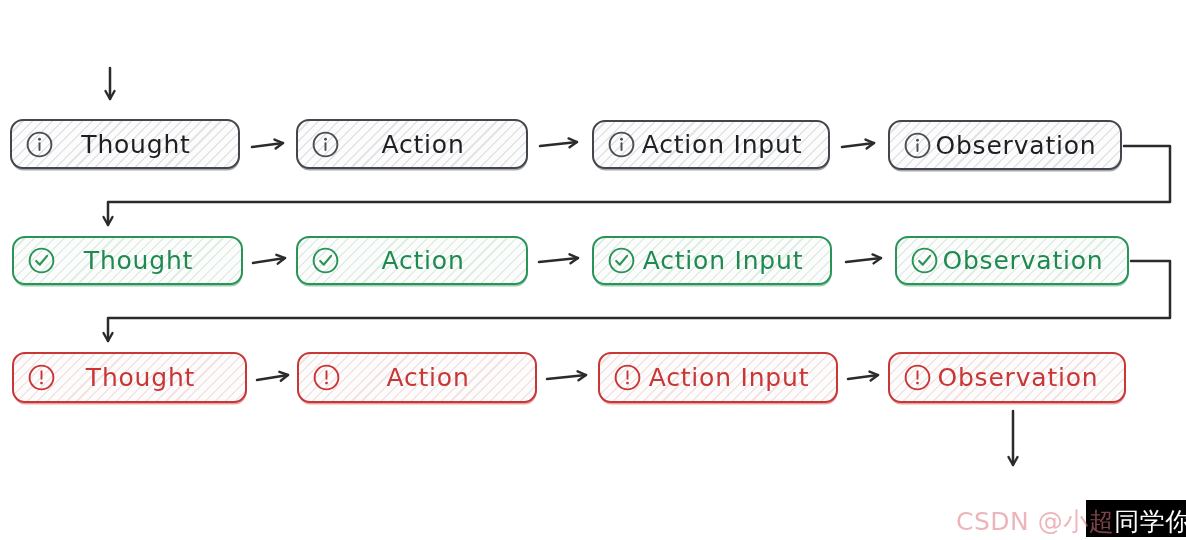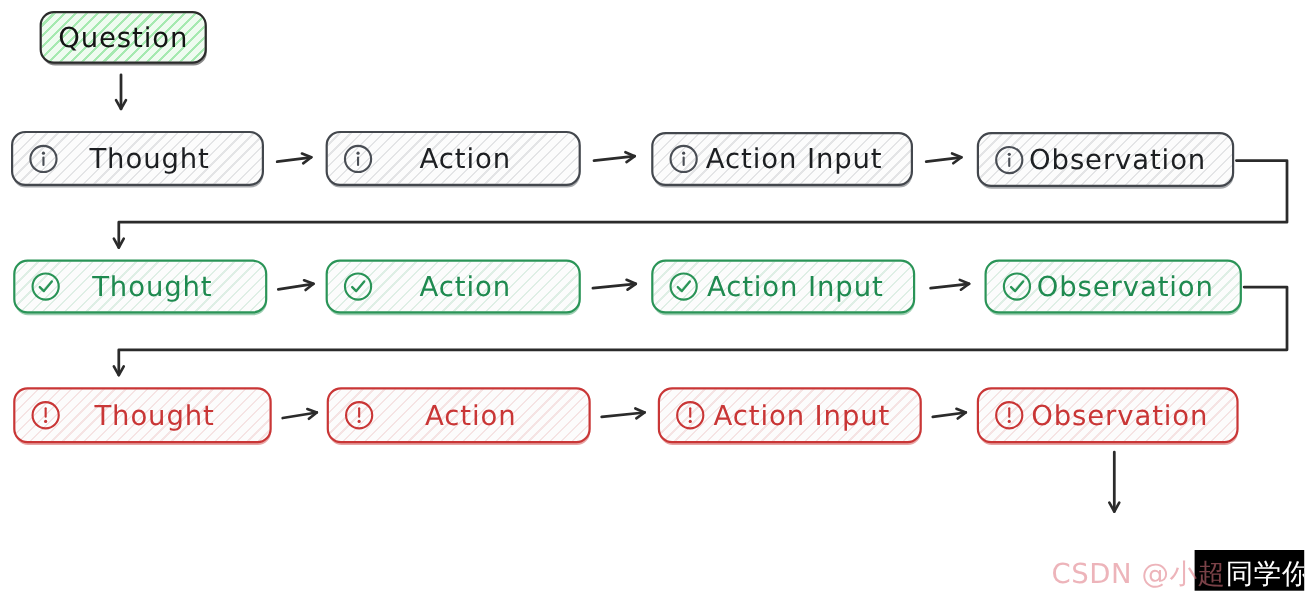--- a/index.html
+++ b/index.html
@@ -82,23 +82,20 @@
       <path d="M1131 261 L1170 261 L1170 318 L108 318 L108 341" marker-end="url(#arrowhead)"></path>
 
       <path d="M257 380 L288 375" marker-end="url(#arrowhead)"></path>
       <path d="M547 379 L586 375" marker-end="url(#arrowhead)"></path>
       <path d="M848 379 L878 375" marker-end="url(#arrowhead)"></path>
 
       <path d="M1013 411 L1013 465" marker-end="url(#arrowhead)"></path>
     </g>
   </svg>
 
-  <div class="node terminal" id="question-node" style="left:36px;top:10px;width:152px;height:48px;">
-    <span class="label">Question</span>
-  </div>
 
   <div class="node row-gray has-icon" style="left:10px;top:119px;width:230px;height:50px;">
     <span class="icon">
       <svg width="29" height="29" viewBox="0 0 30 30">
           <circle cx="15" cy="15" r="12.3" fill="none" stroke="currentColor" stroke-width="2"></circle>
           <circle cx="15" cy="9.6" r="1.5" fill="currentColor"></circle>
           <path d="M15 13.6 V20.6" stroke="currentColor" stroke-width="2" stroke-linecap="round"></path>
         </svg>
     </span>
     <span class="label">Thought</span>

